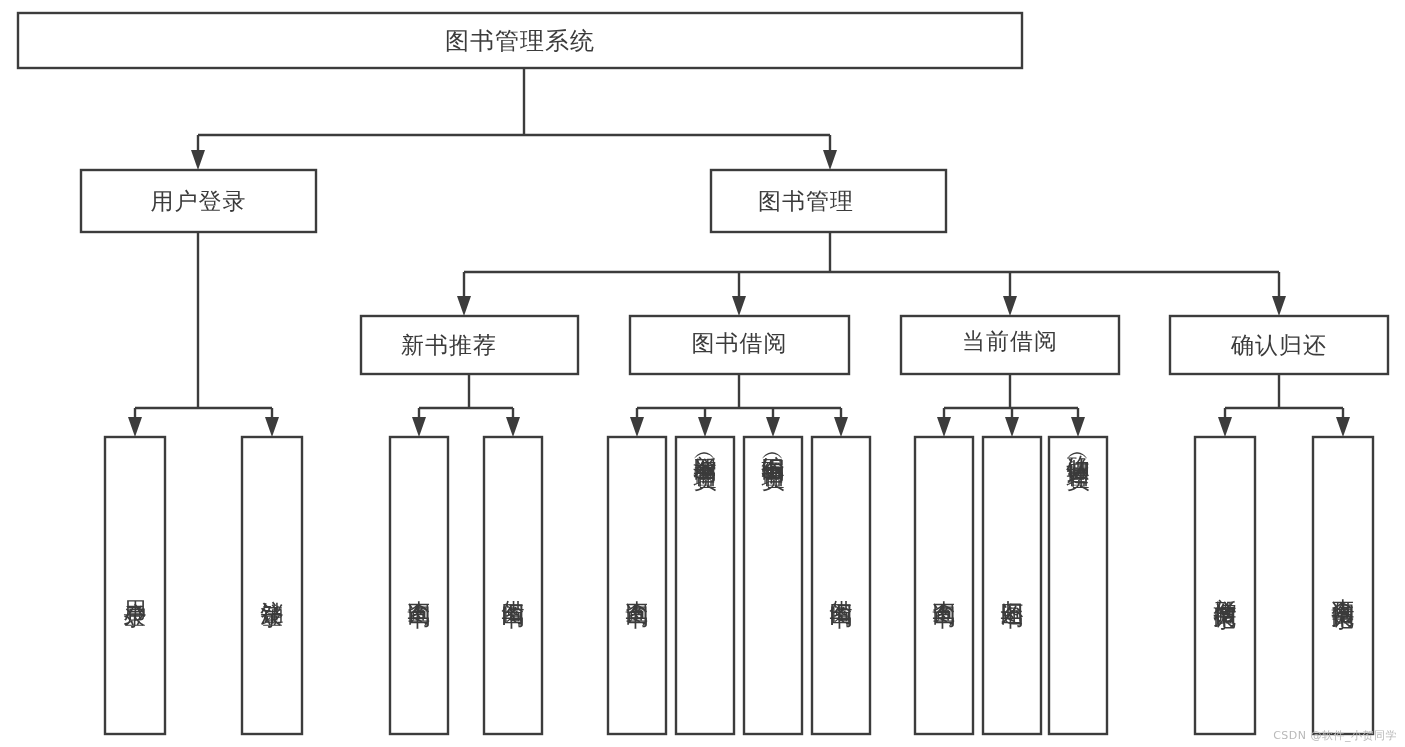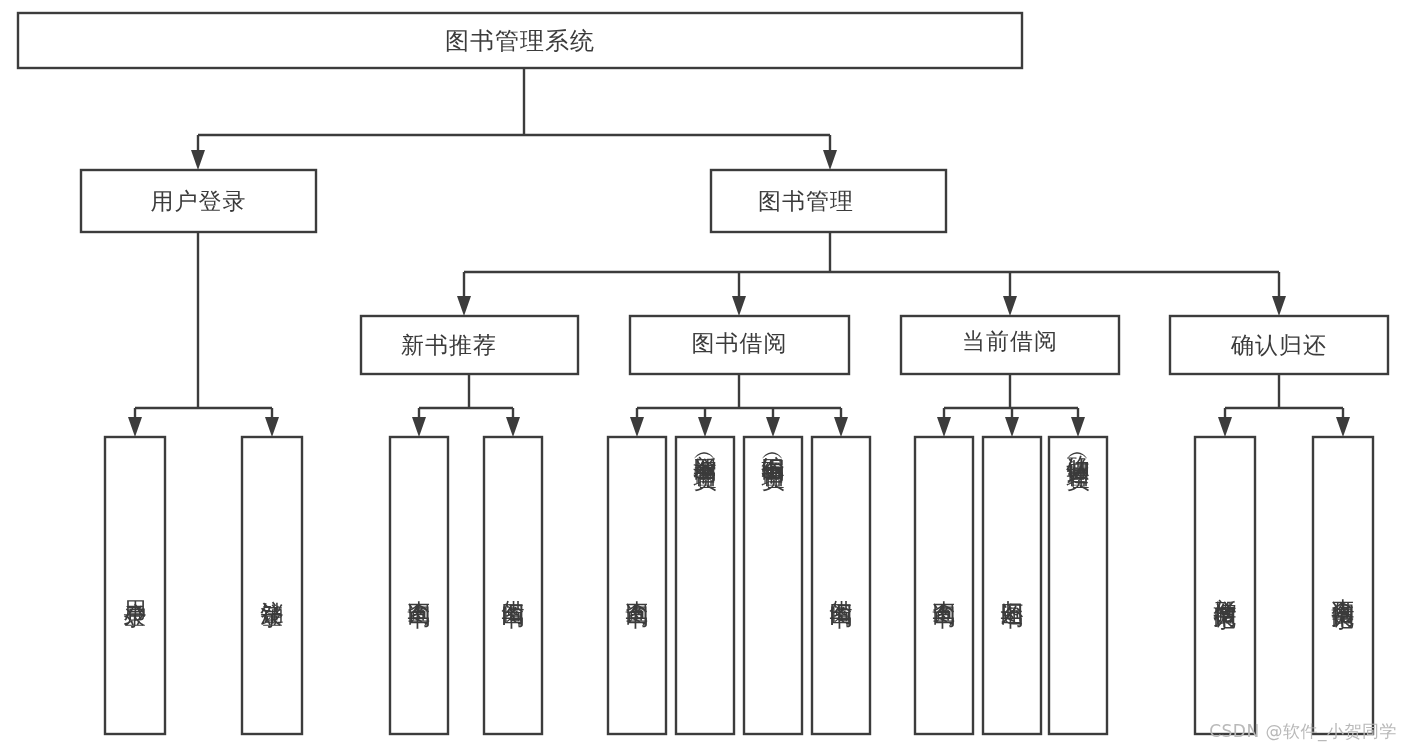--- a/index.html
+++ b/index.html
@@ -74,21 +74,21 @@
     letter-spacing: 1px;
   }
   .root-text {
     font-size: 24px;
   }
   #watermark {
     position: absolute;
     right: 8px;
     bottom: 4px;
     font-family: "DejaVu Sans", "Liberation Sans", sans-serif;
-    font-size: 17px;
+    font-size: 11px;
     color: #b9b9b9;
     white-space: nowrap;
     letter-spacing: 0.5px;
   }
 </style>
 </head>
 <body>
 
 <div id="diagram-root">
 

